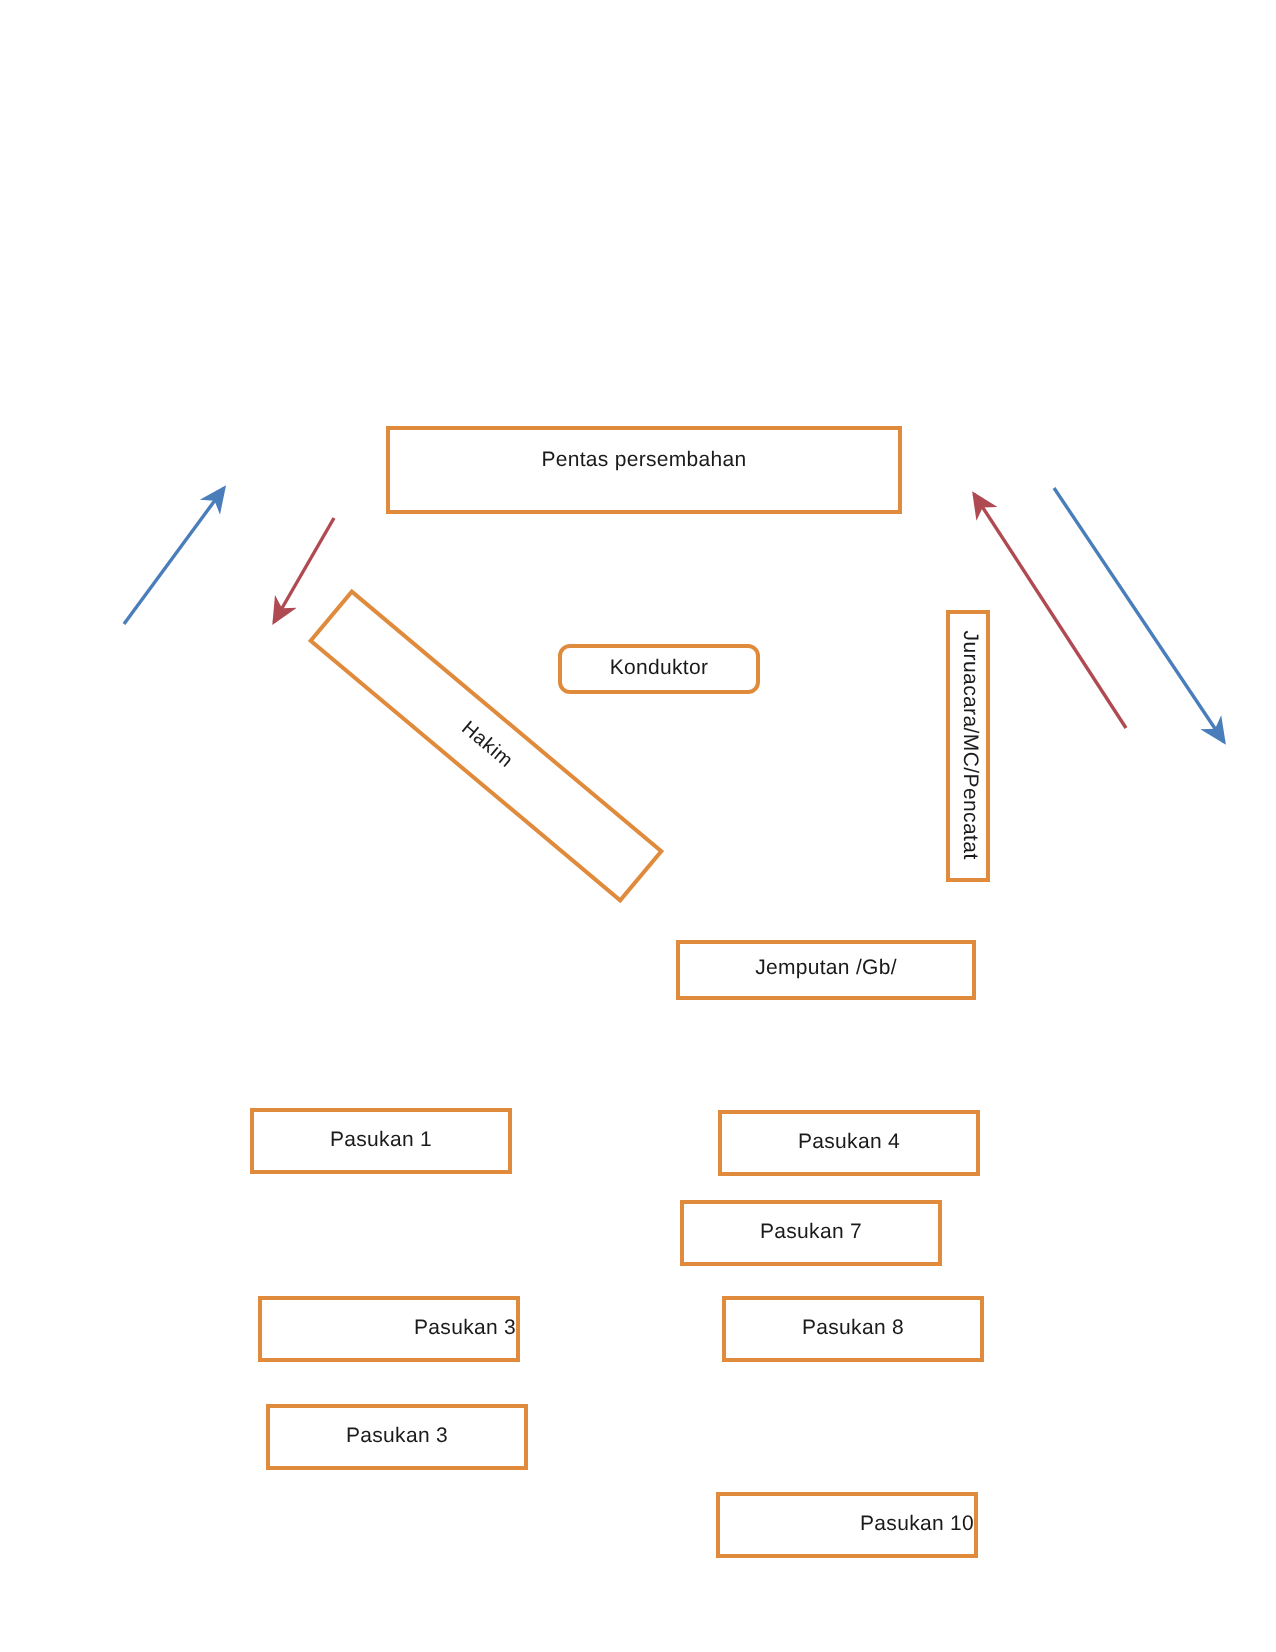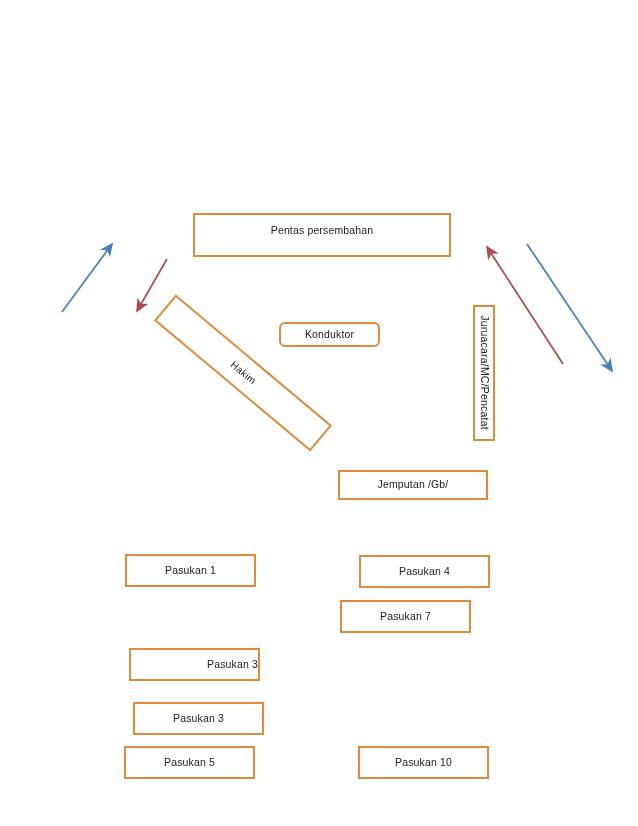--- a/index.html
+++ b/index.html
@@ -153,25 +153,25 @@
 
 <div class="box pasukan" style="left: 125px; top: 521px;">
       <span class="label">Pasukan 1</span>
     </div>
     <div class="box pasukan" style="left: 129px; top: 615px; justify-content: flex-end;">
       <span class="label">Pasukan 3</span>
     </div>
     <div class="box pasukan" style="left: 133px; top: 669px;">
       <span class="label">Pasukan 3</span>
     </div>
-    <div class="box pasukan" style="left: 124px; top: 713px;">
-      <span class="label">Pasukan 5</span>
-    </div>
     <div class="box pasukan" style="left: 359px; top: 522px;">
       <span class="label">Pasukan 4</span>
     </div>
     <div class="box pasukan" style="left: 340px; top: 567px;">
       <span class="label">Pasukan 7</span>
     </div>
-    <div class="box pasukan" style="left: 358px; top: 713px;">
+    <div class="box pasukan" style="left: 361px; top: 615px;">
+      <span class="label">Pasukan 8</span>
+    </div>
+    <div class="box pasukan" style="left: 358px; top: 713px; justify-content: flex-end;">
       <span class="label">Pasukan 10</span>
     </div>
   </div>
 
 </body></html>

